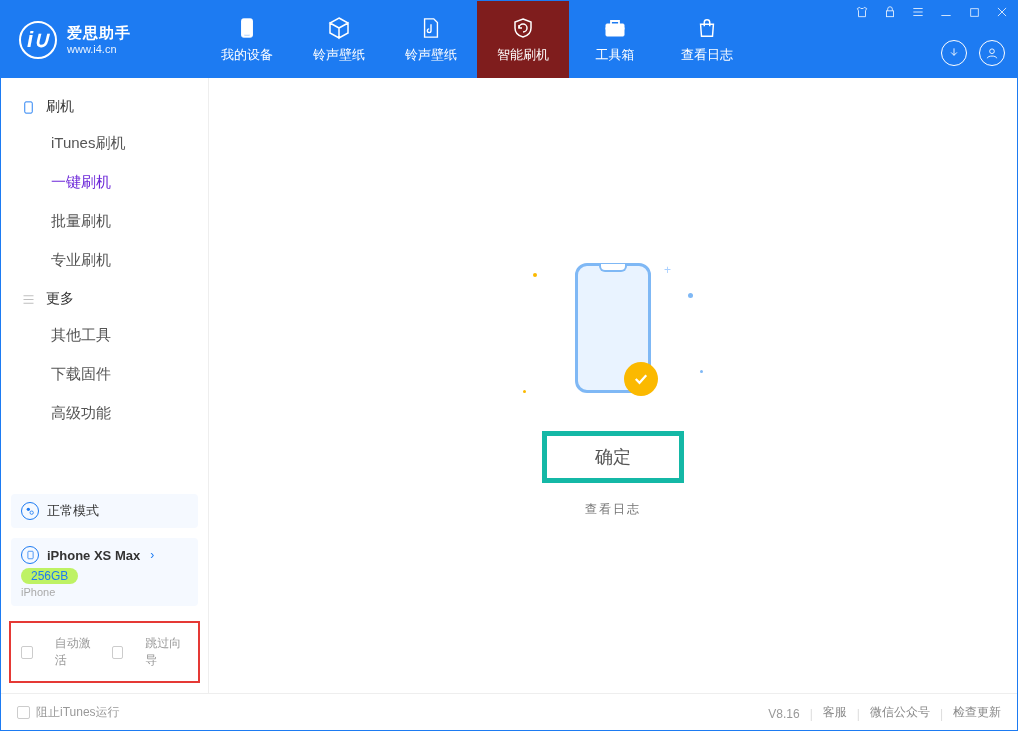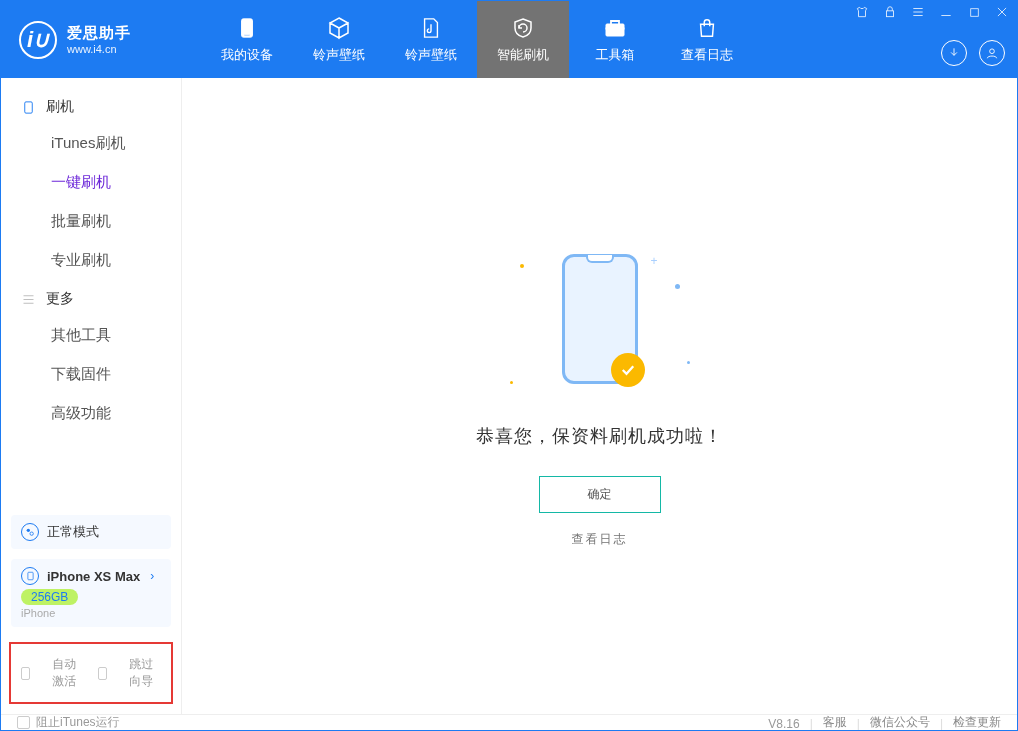--- a/index.html
+++ b/index.html
@@ -8,35 +8,35 @@
 
 
 .header { background: #1d7bf2; height: 77px; display: flex; align-items: stretch; color: #fff; position: relative; }
 .logo-area { width: 200px; display: flex; align-items: center; padding-left: 18px; gap: 10px; }
 .logo-area .logo-icon { width: 38px; height: 38px; border: 2px solid #fff; border-radius: 50%; display: flex; align-items: center; justify-content: center; font-size: 22px; font-weight: bold; font-style: italic; }
 .logo-area .logo-text .title { font-size: 15px; font-weight: 700; letter-spacing: 1px; }
 .logo-area .logo-text .subtitle { font-size: 11px; opacity: .9; }
 
 .tabs { display: flex; flex: 1; }
 .tab { width: 92px; display: flex; flex-direction: column; align-items: center; justify-content: center; font-size: 13px; cursor: pointer; gap: 5px; }
-.tab.active { background: #737373; }
+.tab.active { background: #7f1d1d; }
 .tab-icon { width: 26px; height: 26px; display: flex; align-items: center; justify-content: center; }
 .tab-icon svg { fill: #fff; stroke: #fff; }
 
 .win-controls { position: absolute; right: 6px; top: 4px; display: flex; gap: 10px; align-items: center; color: #fff; font-size: 12px; }
 .win-controls span { cursor: pointer; opacity: .9; width: 18px; text-align: center; }
 .win-controls svg { stroke: #fff; fill: none; stroke-width: 1.5; }
 
 .header-right-icons { position: absolute; right: 12px; bottom: 12px; display: flex; gap: 12px; }
 .header-right-icons .circ { width: 26px; height: 26px; border: 1.5px solid #fff; border-radius: 50%; display: flex; align-items: center; justify-content: center; cursor: pointer; }
 .header-right-icons svg { stroke: #fff; fill: none; stroke-width: 1.5; }
 
 
 .body { flex: 1; display: flex; overflow: hidden; }
-.sidebar { width: 181px; border-right: 1px solid #eee; display: flex; flex-direction: column; }
+.sidebar { width: 208px; border-right: 1px solid #eee; display: flex; flex-direction: column; }
 .sidebar-scroll { flex: 1; padding-top: 10px; }
 .section-title { display: flex; align-items: center; gap: 10px; padding: 10px 20px 8px 20px; font-size: 14px; color: #333; }
 .section-title svg { width: 15px; height: 15px; }
 .sidebar-item { padding: 10px 20px 10px 50px; font-size: 15px; color: #555; cursor: pointer; }
 .sidebar-item.active { color: #6d28d9; }
 
 .device-cards { padding: 10px; display: flex; flex-direction: column; gap: 10px; }
 .card { background: #f5f9ff; border-radius: 4px; padding: 8px 10px; font-size: 13px; }
 .card .row1 { display: flex; align-items: center; gap: 8px; color: #333; }
 .card .icon-c { width: 18px; height: 18px; border: 1.5px solid #1d7bf2; border-radius: 50%; display: flex; align-items: center; justify-content: center; }
@@ -57,25 +57,25 @@
 .check-badge { position: absolute; bottom: -6px; right: -10px; width: 34px; height: 34px; background: #fbb900; border-radius: 50%; display: flex; align-items: center; justify-content: center; }
 .check-badge svg { stroke: #fff; stroke-width: 3; fill: none; }
 .sparkle { position: absolute; width: 4px; height: 4px; border-radius: 50%; }
 .s1 { top: 20px; left: 20px; background: #fbb900; }
 .s2 { top: 40px; right: 20px; width: 5px; height: 5px; background: #7fb8f5; }
 .s3 { bottom: 10px; left: 10px; width: 3px; height: 3px; background: #fbb900; }
 .s4 { bottom: 30px; right: 10px; width: 3px; height: 3px; background: #7fb8f5; }
 .plus1 { position: absolute; top: 10px; right: 42px; color: #a9d0ff; font-size: 12px; }
 
 .success-text { margin-top: 30px; font-size: 18px; color: #333; letter-spacing: 1px; }
-.ok-btn { margin-top: 28px; border: 1px solid #14b8a6; background: #fff; padding: 9px 48px; font-size: 12px; color: #555; cursor: pointer; }
+.ok-btn { margin-top: 28px; border: 5px solid #14b8a6; background: #fff; padding: 9px 48px; font-size: 18px; color: #555; cursor: pointer; }
 .view-log { margin-top: 18px; font-size: 12px; color: #737373; cursor: pointer; letter-spacing: 2px; }
 
 
-.footer { height: 16px; border-top: 1px solid #eee; display: flex; align-items: center; padding: 0 16px; font-size: 12px; color: #999; }
+.footer { height: 37px; border-top: 1px solid #eee; display: flex; align-items: center; padding: 0 16px; font-size: 12px; color: #999; }
 .footer .left { display: flex; align-items: center; gap: 6px; }
 .footer .left .box { width: 13px; height: 13px; border: 1px solid #ccc; border-radius: 2px; }
 .footer .right { margin-left: auto; display: flex; align-items: flex-end; gap: 10px; }
 .footer .right .sep { color: #ddd; }
 .footer .link { cursor: pointer; color: #888; }
 </style>
 </head>
 <body>
 
 <div class="window">
@@ -256,21 +256,20 @@
         <span class="plus1">+</span>
         <div class="phone">
           <div class="notch"></div>
           <div class="check-badge">
             <svg width="18" height="18" viewBox="0 0 24 24">
                 <path d="M5 12 L10 17 L19 7"></path>
               </svg>
           </div>
         </div>
       </div>
-      <div class="success-text">恭喜您，保资料刷机成功啦！</div>
       <button class="ok-btn">确定</button>
       <div class="view-log">查看日志</div>
     </div>
   </div>
 
   <div class="footer">
     <div class="left">
       <div class="cb">
         <div class="box"></div>
       </div>

